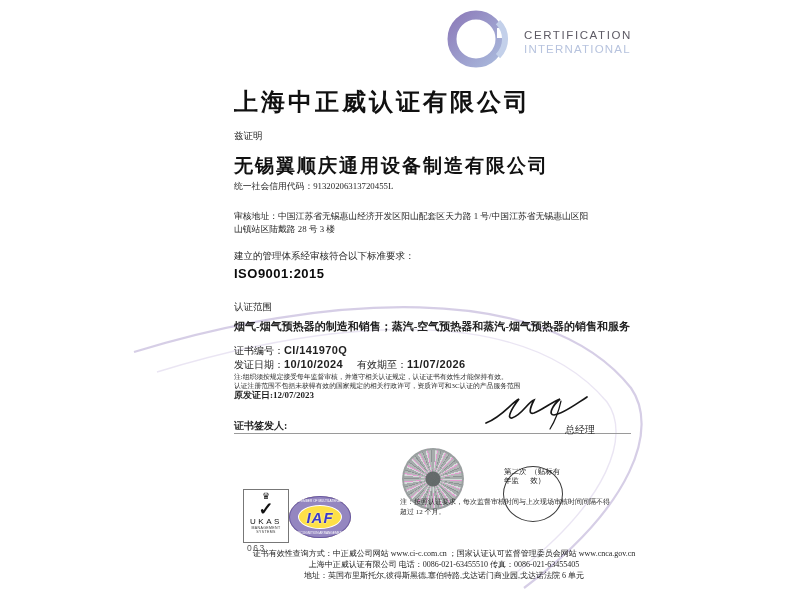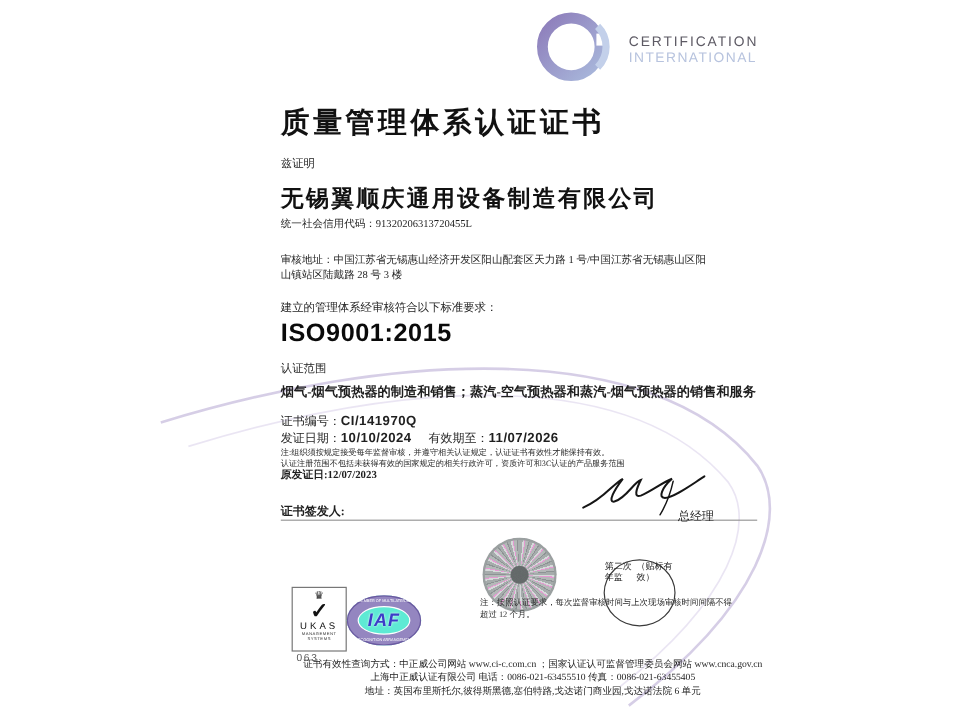--- a/index.html
+++ b/index.html
@@ -17,21 +17,21 @@
   .swoosh{left:0;top:0;width:800px;height:600px;pointer-events:none;}
 
   .title{left:215px;top:86px;font-size:24px;font-weight:bold;letter-spacing:3px;color:#111;}
   .intro{left:215px;top:130px;font-size:9.5px;color:#222;}
   .company{left:215px;top:153px;font-size:19px;font-weight:bold;letter-spacing:2px;color:#111;}
   .credit{left:215px;top:181px;font-size:8.8px;}
   .regaddr{left:215px;top:198px;font-size:8.8px;}
   .audit1{left:215px;top:211px;font-size:8.8px;}
   .audit2{left:215px;top:224px;font-size:8.8px;}
   .statement{left:215px;top:250px;font-size:9.5px;}
-  .iso{left:215px;top:266px;font-size:21px;font-weight:bold;letter-spacing:.5px;color:#0a0a0a;}
+  .iso{left:215px;top:266px;font-size:13px;font-weight:bold;letter-spacing:.5px;color:#0a0a0a;}
   .scope-label{left:215px;top:301px;font-size:9.5px;}
   .scope-text{left:215px;top:319px;font-size:11px;font-weight:bold;}
   .certline{left:215px;top:344px;font-size:10px;}
   .certline b{font-family:"Liberation Sans",sans-serif;font-size:11px;letter-spacing:.4px;}
   .dateline{left:215px;top:358px;font-size:10px;}
   .dateline b{font-family:"Liberation Sans",sans-serif;font-size:11px;letter-spacing:.4px;}
   .gap{display:inline-block;width:14px;}
   .note1{left:215px;top:372px;font-size:6.8px;color:#2a2a2a;}
   .note2{left:215px;top:381px;font-size:6.8px;color:#2a2a2a;}
   .orig-issue{left:215px;top:389px;font-size:9px;font-weight:bold;}
@@ -54,21 +54,21 @@
 
   .ukas{left:224px;top:489px;width:44px;height:52px;border:1px solid #777;
         display:flex;flex-direction:column;align-items:center;justify-content:flex-start;background:#fff;}
   .ukas .crown{font-size:9px;line-height:9px;margin-top:2px;color:#111;}
   .ukas .check{font-size:18px;line-height:16px;font-weight:bold;color:#111;}
   .ukas .uname{font-size:8px;letter-spacing:2.5px;font-family:"Liberation Sans",sans-serif;color:#111;line-height:9px;text-align:right;}
   .ukas .usub{font-size:3.5px;letter-spacing:.4px;font-family:"Liberation Sans",sans-serif;color:#333;line-height:4px;}
   .ukas-num{left:228px;top:543px;font-size:8.5px;color:#555;letter-spacing:1.5px;font-family:"Liberation Sans",sans-serif;}
 
   .iaf{left:270px;top:496px;width:62px;height:42px;border-radius:50%;
-       background:#5eead4;display:flex;align-items:center;justify-content:center;position:absolute;
+       background:#fde047;display:flex;align-items:center;justify-content:center;position:absolute;
        box-shadow:inset 0 0 0 1px #6a5aa0, inset 0 0 0 9px #9486c0, inset 0 0 0 10px #fff;}
   .iaf-name{font-size:15px;font-weight:bold;font-style:italic;color:#3c3cc8;font-family:"Liberation Sans",sans-serif;letter-spacing:1px;
             text-shadow:0 0 2px #fff;}
   .iaf-top{left:274px;top:499px;width:54px;text-align:center;font-size:3.2px;color:#fff;font-family:"Liberation Sans",sans-serif;z-index:2;}
   .iaf-bottom{left:274px;top:531px;width:54px;text-align:center;font-size:3.2px;color:#fff;font-family:"Liberation Sans",sans-serif;z-index:2;}
 
   .footer{left:185px;top:548px;width:480px;text-align:center;font-size:8px;line-height:11.2px;color:#1d1d1d;}
 </style>
 </head>
 <body>
@@ -87,21 +87,21 @@
         <stop offset="1" stop-color="#a9b9dc"></stop>
       </linearGradient>
     </defs>
     <circle cx="29" cy="31" r="24" fill="none" stroke="url(#ringGrad)" stroke-width="9"></circle>
     <rect x="50" y="20" width="12" height="10" fill="#ffffff"></rect>
     <path d="M 51 14 A 24 24 0 0 1 51 48" fill="none" stroke="#c3d0ea" stroke-width="6"></path>
   </svg>
   <div class="abs logo-line1">CERTIFICATION</div>
   <div class="abs logo-line2">INTERNATIONAL</div>
 
-  <div class="abs title">质量管理体系认证证书</div>
+  <div class="abs title">上海中正威认证有限公司</div>
   <div class="abs intro">兹证明</div>
 
   <div class="abs company">无锡翼顺庆通用设备制造有限公司</div>
   <div class="abs credit">统一社会信用代码：91320206313720455L</div>
   <div class="abs audit1">审核地址：中国江苏省无锡惠山经济开发区阳山配套区天力路 1 号/中国江苏省无锡惠山区阳</div>
   <div class="abs audit2">山镇站区陆戴路 28 号 3 楼</div>
 
   <div class="abs statement">建立的管理体系经审核符合以下标准要求：</div>
   <div class="abs iso sans">ISO9001:2015</div>
 

